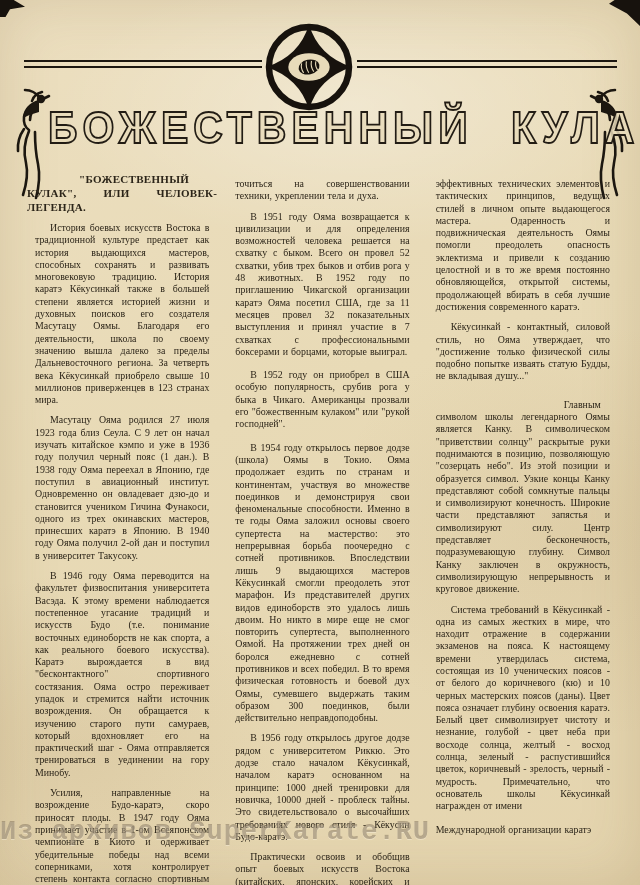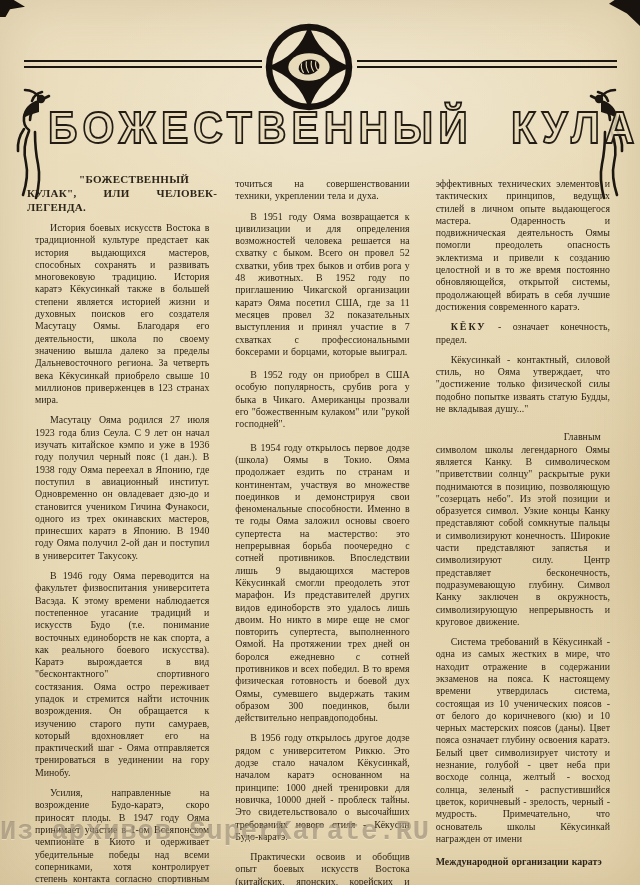--- a/index.html
+++ b/index.html
@@ -42,21 +42,21 @@
   .col p{margin:8px;text-indent:15px;}
   .col p.ni{text-indent:0;}
   .col p.mt{margin-top:11px;}
   .col p.mt-sm{margin-top:4px;}
   .subtitle{
     margin:2px 0 7px 0;font-size:11px;line-height:14px;font-weight:bold;
     text-align:justify;text-indent:52px;letter-spacing:0.3px;
   }
   .gloss b{letter-spacing:2px;}
   .lead-right{text-indent:128px !important;margin-top:16px !important;}
-  .final{margin-top:11px !important;text-indent:0 !important;font-weight:bold;}
+  .final{margin-top:11px !important;text-indent:0 !important;}
   
   .watermark{
     position:absolute;left:0;right:0;top:817px;text-align:left;
     font-family:Liberation Mono, monospace;font-weight:bold;
     font-size:27px;letter-spacing:1px;
     color:rgba(128,112,88,0.50);
     text-shadow:0 1px 0 rgba(255,250,235,0.35);
   }
 </style>
 </head>
@@ -126,21 +126,20 @@
       <p class="ni">точиться на совершенствовании техники, укреплении тела и духа.</p>
       <p class="mt-sm">В 1951 году Ояма возвращается к цивилизации и для определения возможностей человека решается на схватку с быком. Всего он провел 52 схватки, убив трех быков и отбив рога у 48 животных. В 1952 году по приглашению Чикагской организации каратэ Ояма посетил США, где за 11 месяцев провел 32 показательных выступления и принял участие в 7 схватках с профессиональными боксерами и борцами, которые выиграл.</p>
       <p class="mt">В 1952 году он приобрел в США особую популярность, срубив рога у быка в Чикаго. Американцы прозвали его "божественным кулаком" или "рукой господней".</p>
       <p class="mt">В 1954 году открылось первое додзе (школа) Оямы в Токио. Ояма продолжает ездить по странам и континентам, участвуя во множестве поединков и демонстрируя свои феноменальные способности. Именно в те годы Ояма заложил основы своего супертеста на мастерство: это непрерывная борьба поочередно с сотней противников. Впоследствии лишь 9 выдающихся мастеров Кёкусинкай смогли преодолеть этот марафон. Из представителей других видов единоборств это удалось лишь двоим. Но никто в мире еще не смог повторить супертеста, выполненного Оямой. На протяжении трех дней он боролся ежедневно с сотней противников и всех победил. В то время физическая готовность и боевой дух Оямы, сумевшего выдержать таким образом 300 поединков, были действительно неправдоподобны.</p>
       <p class="mt-sm">В 1956 году открылось другое додзе рядом с университетом Риккю. Это додзе стало началом Кёкусинкай, началом каратэ основанном на принципе: 1000 дней тренировки для новичка, 10000 дней - проблеск тайны. Это свидетельствовало о высочайших требованиях нового стиля - Кёкусин Будо-каратэ.</p>
       <p class="mt-sm">Практически освоив и обобщив опыт боевых искусств Востока (китайских, японских, корейских и других разновидностей каратэ и видов восточных единоборств), Масутацу Ояма разработал усовершенствованную систему боевой и психологической подготовки. Успех этой системы во всем мире во многом связан с органичной переплавкой наиболее</p>
     </div>
 
     <div class="col">
       <p class="ni">эффективных технических элементов и тактических принципов, ведущих стилей в личном опыте выдающегося мастера. Одаренность и подвижническая деятельность Оямы помогли преодолеть опасность эклектизма и привели к созданию целостной и в то же время постоянно обновляющейся, открытой системы, продолжающей вбирать в себя лучшие достижения современного каратэ.</p>
-      <p class="gloss"><b>КЁКУ</b><span> - означает конечность, предел.</span></p>
       <p>Кёкусинкай - контактный, силовой стиль, но Ояма утверждает, что "достижение только физической силы подобно попытке изваять статую Будды, не вкладывая душу..."</p>
       <p class="lead-right">Главным символом школы легендарного Оямы является Канку. В символическом "приветствии солнцу" раскрытые руки поднимаются в позицию, позволяющую "созерцать небо". Из этой позиции и образуется символ. Узкие концы Канку представляют собой сомкнутые пальцы и символизируют конечность. Широкие части представляют запястья и символизируют силу. Центр представляет бесконечность, подразумевающую глубину. Символ Канку заключен в окружность, символизирующую непрерывность и круговое движение.</p>
       <p class="mt-sm">Система требований в Кёкусинкай - одна из самых жестких в мире, что находит отражение в содержании экзаменов на пояса. К настоящему времени утвердилась система, состоящая из 10 ученических поясов - от белого до коричневого (кю) и 10 черных мастерских поясов (даны). Цвет пояса означает глубину освоения каратэ. Белый цвет символизирует чистоту и незнание, голубой - цвет неба при восходе солнца, желтый - восход солнца, зеленый - распустившийся цветок, коричневый - зрелость, черный - мудрость. Примечательно, что основатель школы Кёкусинкай награжден от имени</p>
       <p class="final">Международной организации каратэ</p>
     </div>
 
   </div>
 
   <div class="watermark">Из архивов SuperKarate.RU</div>
 

